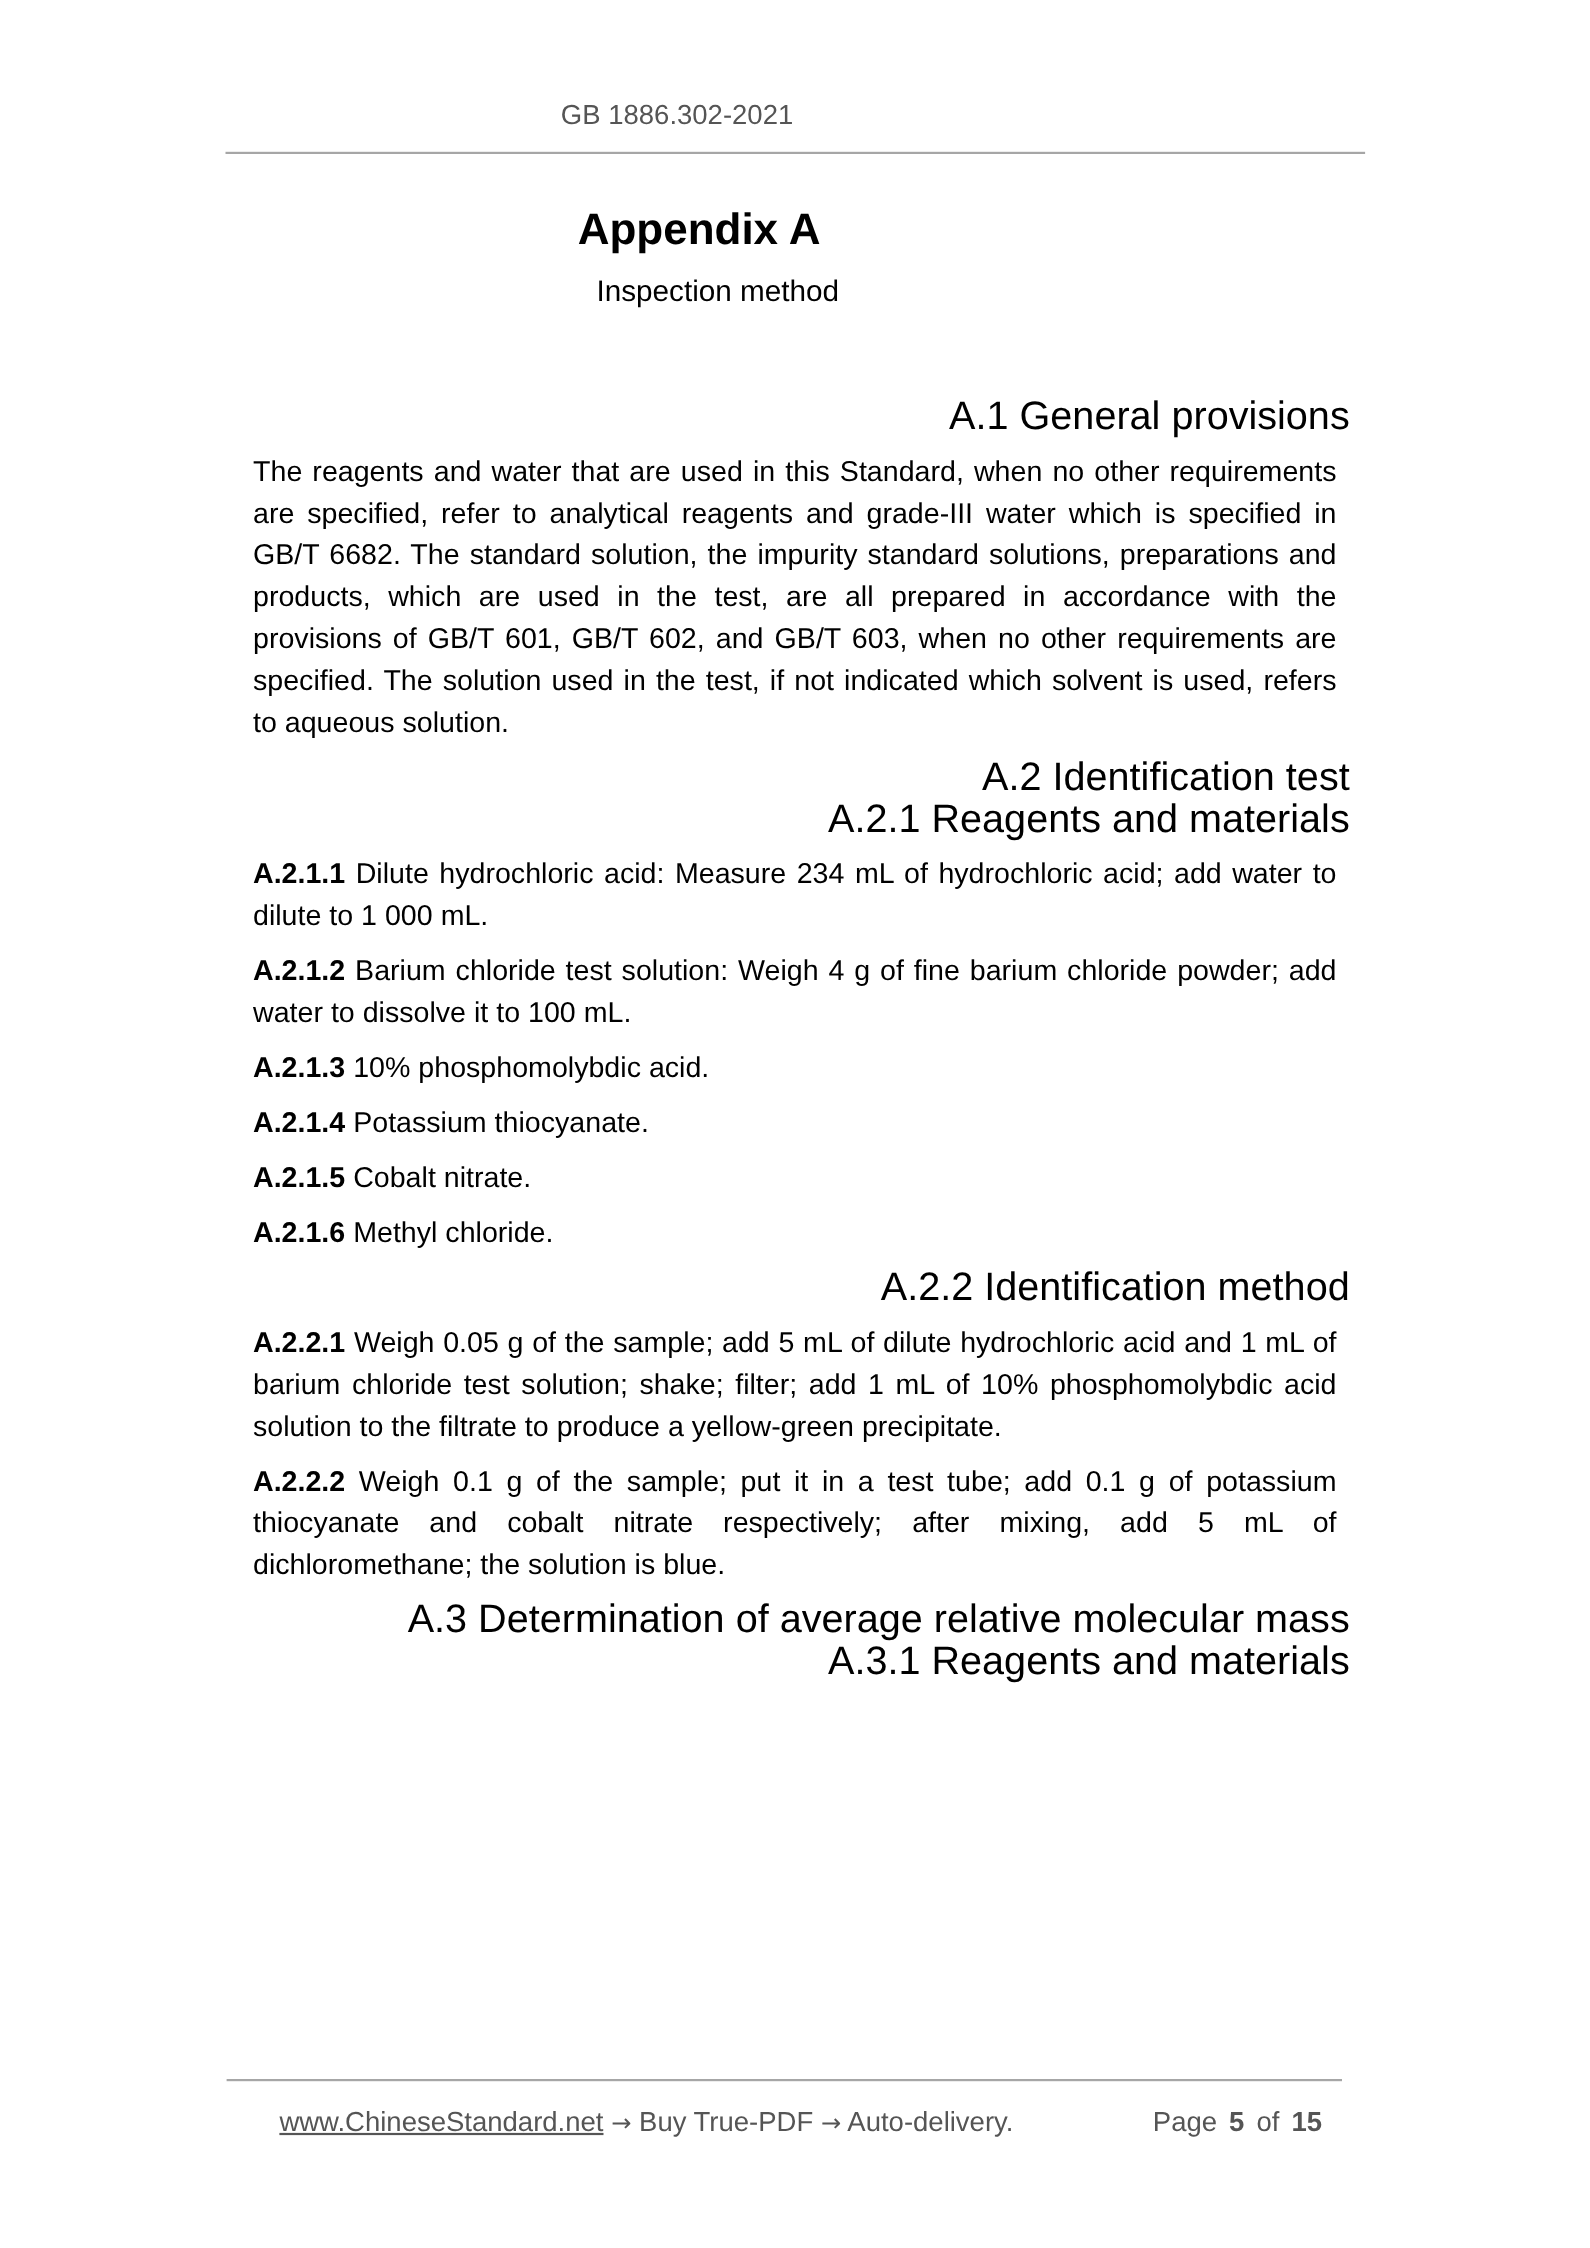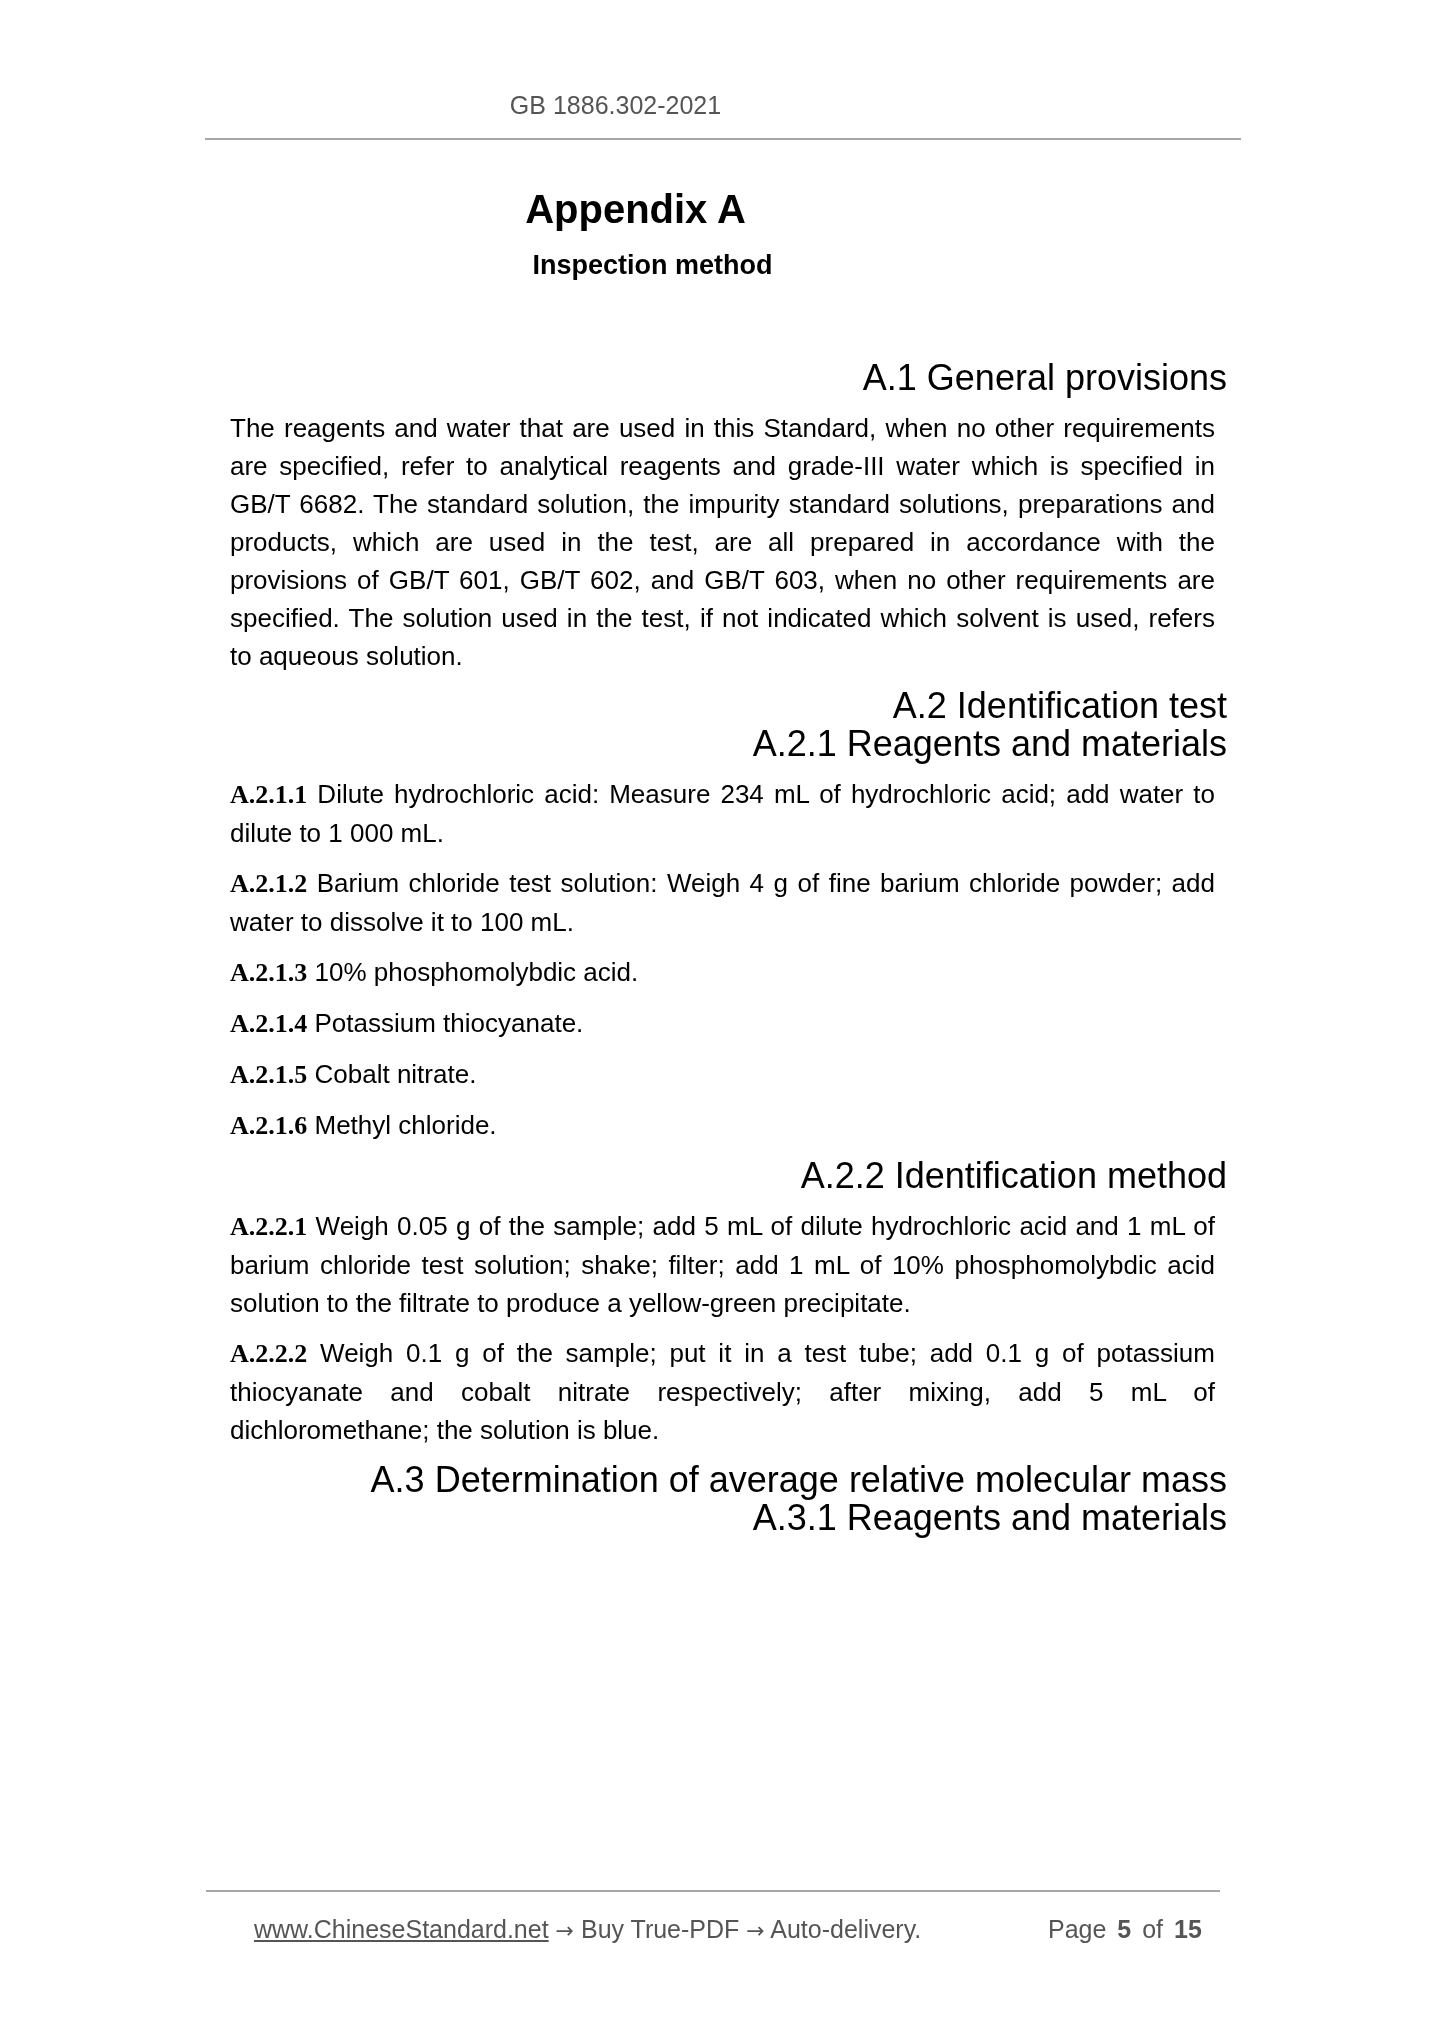--- a/index.html
+++ b/index.html
@@ -43,21 +43,21 @@
       font-weight: bold;
       line-height: 50px;
     }
     .appendix-subtitle {
       position: absolute;
       top: 246px;
       left: 0;
       width: 1305px;
       text-align: center;
       font-size: 27px;
-      font-weight: bold;
+      font-weight: normal;
       line-height: 38px;
     }
     .content {
       position: absolute;
       top: 359px;
       left: 218px;
       width: 1009px;
       font-size: 26px;
       line-height: 38px;
     }
@@ -72,21 +72,20 @@
     .content p {
       margin: 12px;
       text-align: justify;
       text-align-last: left;
     }
     .block {
       margin-bottom: 29px;
     }
     .clause-num {
       font-weight: bold;
-      font-family: Liberation Serif, serif;
     }
     .footer-rule {
       position: absolute;
       top: 1890px;
       left: 206px;
       width: 1014px;
       height: 0;
       border-top: 2px solid #a6a6a6;
     }
     .footer {

